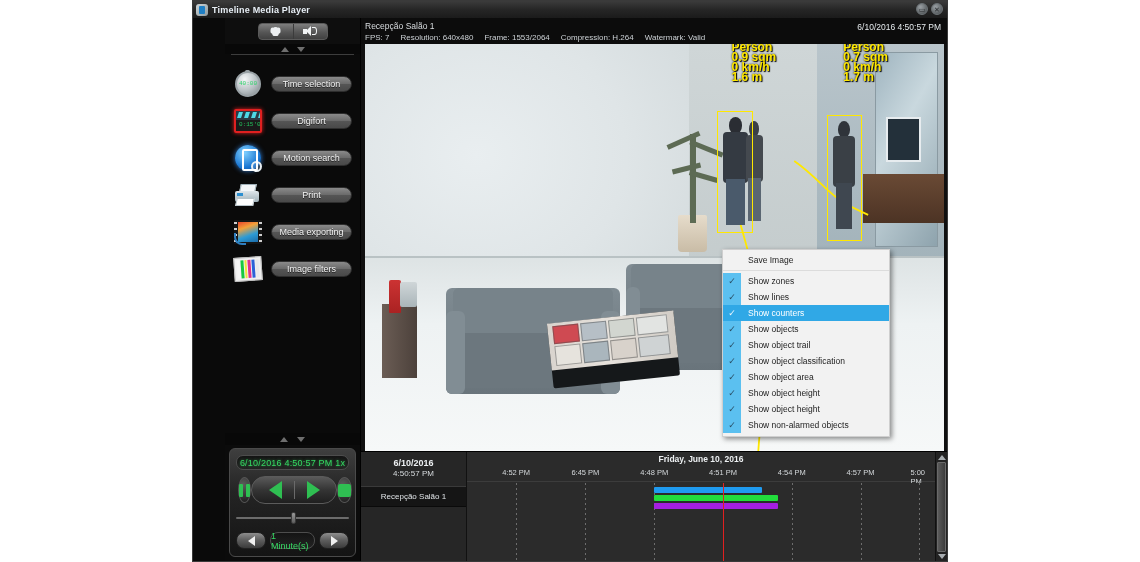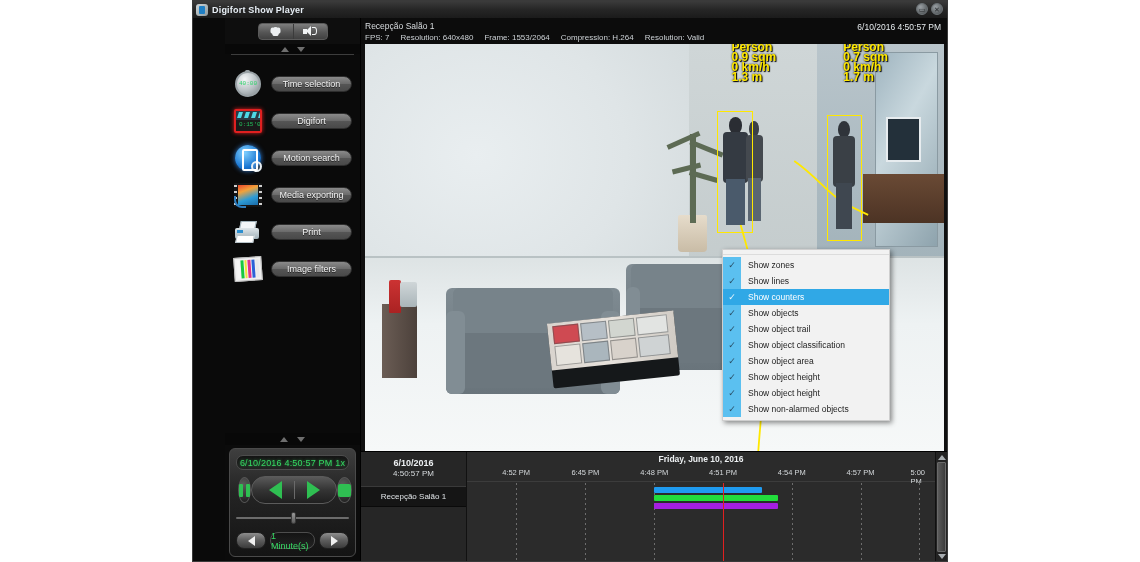--- a/index.html
+++ b/index.html
@@ -362,21 +362,21 @@
   .sc-arr-d{width:0;height:0;border-left:4px solid transparent;border-right:4px solid transparent;border-top:5px solid #a8adb1;margin:2px 0;}
   .sc-thumb{flex:1 1 auto;width:9px;background:linear-gradient(to right,#5a5a5a,#3c3c3c);border:1px solid #6a6a6a;border-radius:1px;}
 </style>
 </head>
 <body>
 
 <div id="app">
 
   <div class="titlebar">
     <div class="app-icon"></div>
-    <div class="title-text">Digifort Show Player</div>
+    <div class="title-text">Timeline Media Player</div>
     <div class="win-btns">
       <div class="win-btn">
           <i>▭</i>
         </div>
       <div class="win-btn">
           <i>✕</i>
         </div>
     </div>
   </div>
 
@@ -429,51 +429,51 @@
           <div class="nav-btn">Digifort</div>
         </div>
 
         <div class="nav-row">
           <div class="nav-icon">
             <div class="i-motion">
                 <span class="mag"></span>
               </div>
           </div>
           <div class="nav-btn">Motion search</div>
+        </div>
+
+        <div class="nav-row">
+          <div class="nav-icon">
+            <div class="i-print">
+                <span class="topp"></span>
+                <span class="bodyp"></span>
+                <span class="blue"></span>
+                <span class="outp"></span>
+              </div>
+          </div>
+          <div class="nav-btn">Print</div>
         </div>
 
         <div class="nav-row">
           <div class="nav-icon">
             <div class="i-export">
               <span class="strip"></span>
                 <span class="pic"></span>
               <span class="perf" style="left:0;top:2px"></span>
                 <span class="perf" style="left:0;top:8px"></span>
                 <span class="perf" style="left:0;top:14px"></span>
                 <span class="perf" style="left:0;top:20px"></span>
               <span class="perf" style="right:0;top:2px"></span>
                 <span class="perf" style="right:0;top:8px"></span>
                 <span class="perf" style="right:0;top:14px"></span>
                 <span class="perf" style="right:0;top:20px"></span>
               <span class="arrow"></span>
             </div>
           </div>
           <div class="nav-btn">Media exporting</div>
-        </div>
-
-        <div class="nav-row">
-          <div class="nav-icon">
-            <div class="i-print">
-                <span class="topp"></span>
-                <span class="bodyp"></span>
-                <span class="blue"></span>
-                <span class="outp"></span>
-              </div>
-          </div>
-          <div class="nav-btn">Print</div>
         </div>
 
         <div class="nav-row">
           <div class="nav-icon">
             <div class="i-filters">
               <i style="background:#f5f5f5"></i>
                 <i style="background:#18c93f"></i>
                 <i style="background:#f2e23a"></i>
               <i style="background:#e0318e"></i>
                 <i style="background:#2c62d8"></i>
@@ -530,21 +530,21 @@
 
     <div class="rightside">
 
       <div class="vid-header">
         <div class="vh-line1">Recepção Salão 1</div>
         <div class="vh-line2">
           <span>FPS: 7</span>
           <span>Resolution: 640x480</span>
           <span>Frame: 1553/2064</span>
           <span>Compression: H.264</span>
-          <span>Resolution: Valid</span>
+          <span>Watermark: Valid</span>
         </div>
         <div class="vh-right">6/10/2016 4:50:57 PM</div>
       </div>
 
       <div class="videowrap">
         <div class="scene">
 
           <div class="wall-left"></div>
           <div class="wall-back"></div>
           <div class="wall-right"></div>
@@ -611,34 +611,38 @@
             <div class="p-head" style="background:#2f343a"></div>
               <div class="p-body" style="background:#3a4046"></div>
               <div class="p-legs" style="background:#3f4750"></div>
           </div>
 
           <div class="detbox" style="left:60.8%;top:16.5%;width:6.2%;height:30%;"></div>
           <div class="detlabel" style="left:60.2%;top:-0.5%;">
             <div>Person</div>
             <div>0.9 sqm</div>
             <div>0 km/h</div>
-            <div>1.3 m</div>
+            <div>1.6 m</div>
           </div>
 
           <div class="detbox" style="left:79.8%;top:17.5%;width:6.0%;height:31%;"></div>
           <div class="detlabel" style="left:79.5%;top:-0.5%;">
             <div>Person</div>
             <div>0.7 sqm</div>
             <div>0 km/h</div>
             <div>1.7 m</div>
           </div>
 
         </div>
 
         <div class="ctxmenu">
+          <div class="ctx-item">
+            <span class="ctx-check"></span>
+            <span class="ctx-label">Save Image</span>
+          </div>
           <div class="ctx-sep"></div>
           <div class="ctx-item checkable">
             <span class="ctx-check"></span>
             <span class="ctx-label">Show zones</span>
           </div>
           <div class="ctx-item checkable">
             <span class="ctx-check"></span>
             <span class="ctx-label">Show lines</span>
           </div>
           <div class="ctx-item checkable sel">

